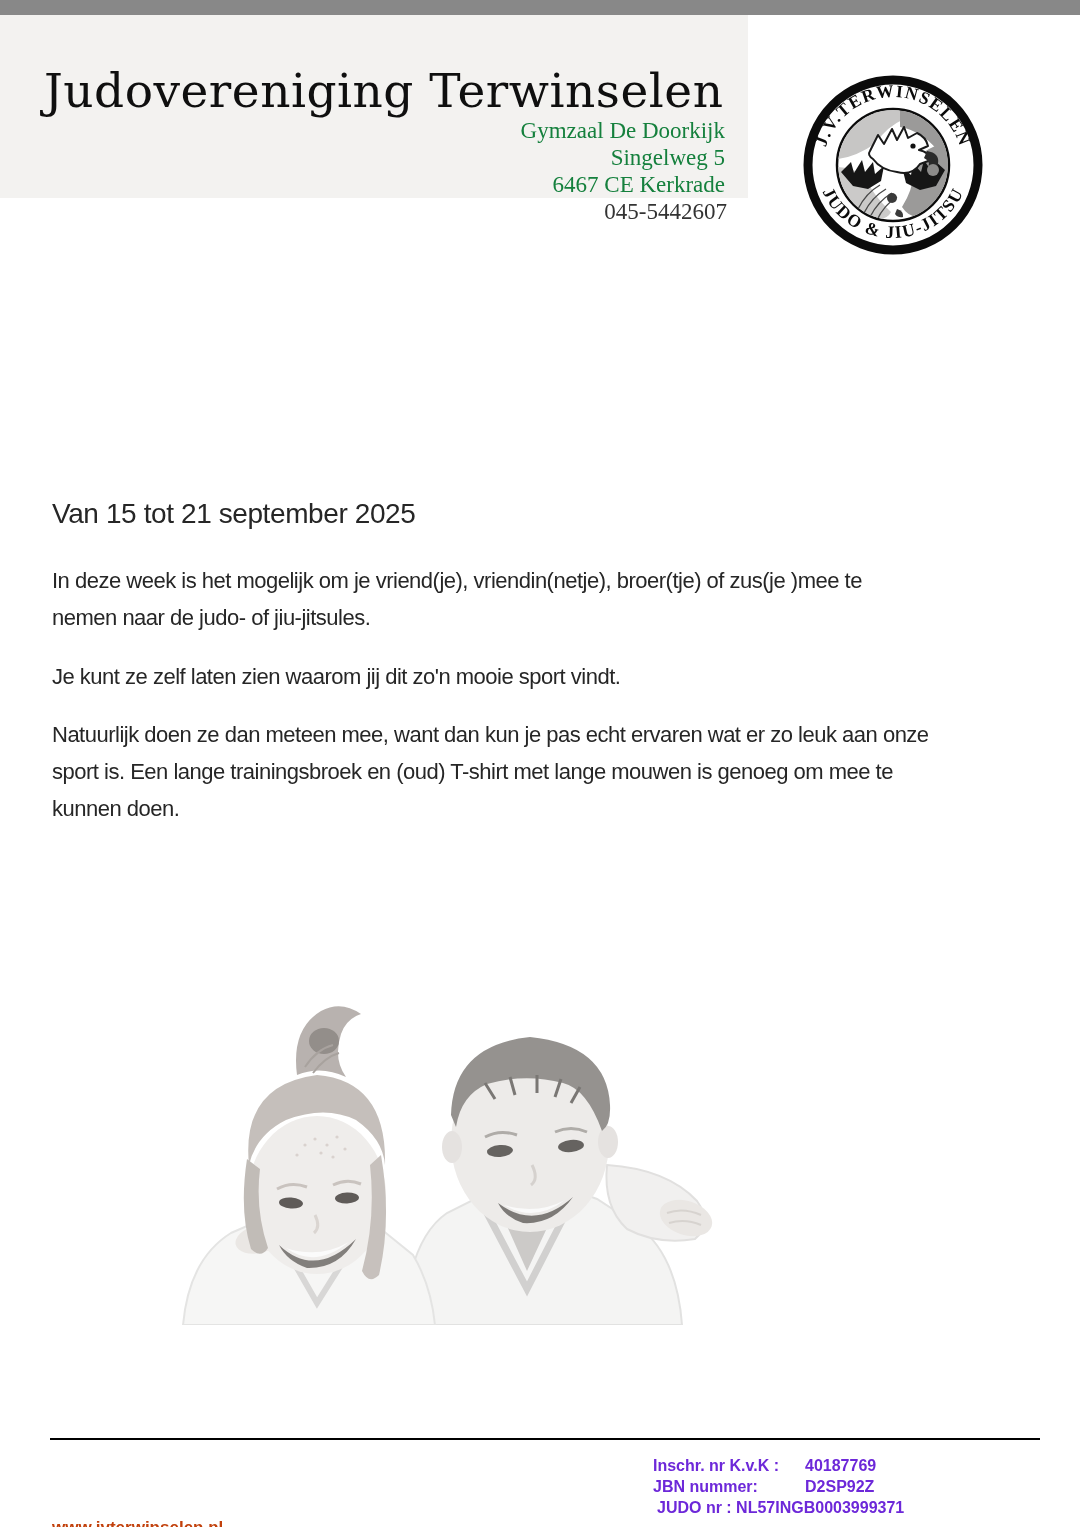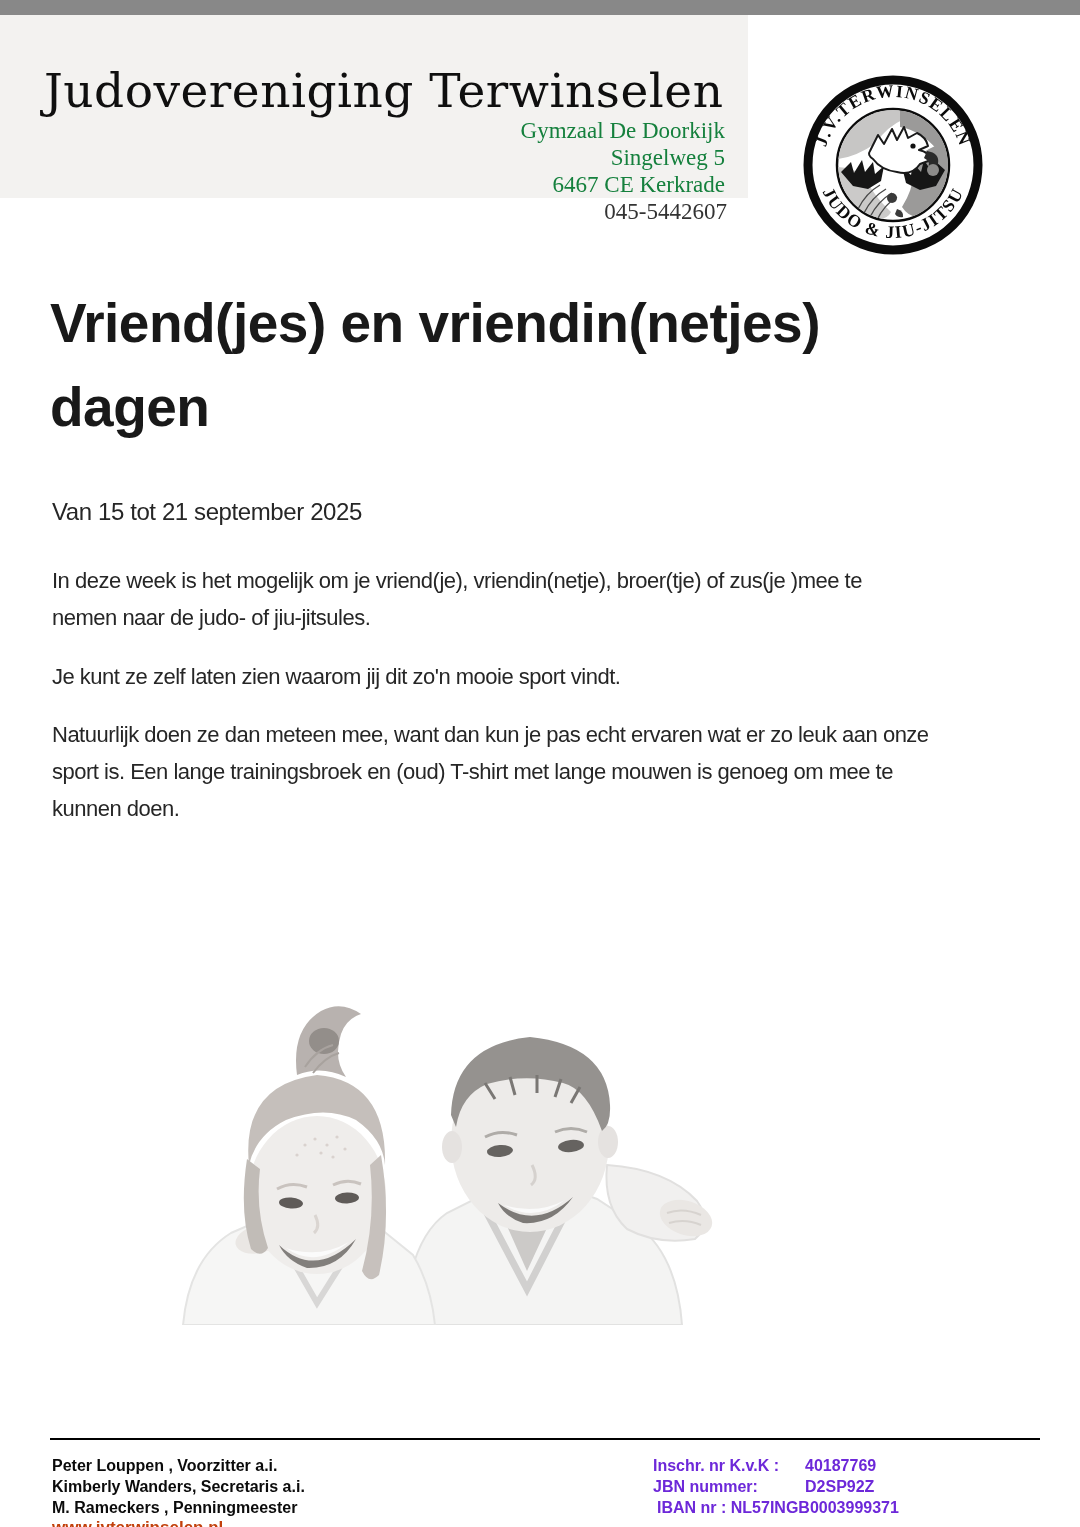--- a/index.html
+++ b/index.html
@@ -25,21 +25,21 @@
     position:absolute;right:353px;top:184px;
     font-family:"Liberation Serif",serif;font-size:23px;color:#333;
   }
   .logo{position:absolute;left:800px;top:56px;width:186px;height:188px;}
   
   .title{
     position:absolute;left:50px;top:266px;width:980px;
     font-size:55px;font-weight:bold;line-height:84px;letter-spacing:-.5px;
     color:#191919;white-space:pre-line;
   }
-  .dateline{position:absolute;left:52px;top:483px;font-size:24px;color:#262626;letter-spacing:-.4px;}
+  .dateline{position:absolute;left:52px;top:483px;font-size:28px;color:#262626;letter-spacing:-.4px;}
   .para{
     position:absolute;left:52px;width:1012px;
     font-size:22px;line-height:37px;letter-spacing:-.5px;color:#262626;white-space:pre-line;
   }
   .p1{top:547px;} .p2{top:643px;} .p3{top:701px;}
   .photo{position:absolute;left:155px;top:972px;width:567px;height:338px;}
   
   .footer-rule{position:absolute;left:50px;top:1423px;width:990px;height:2px;background:#000;}
   .board{
     position:absolute;left:52px;top:1440px;
@@ -96,22 +96,20 @@
       </g>
       <circle cx="92" cy="127" r="5" fill="#3a3a3a"></circle>
       <path d="M 97,138 Q 104,140 103,146 Q 98,147 95,143 Z" fill="#3a3a3a"></path>
     </g>
     <g font-family="Liberation Serif" ,serif="" font-size="17.5" font-weight="bold" fill="#0b0b0b" letter-spacing="1.5">
       <text><textPath href="#arcTop" startOffset="50%" text-anchor="middle">J.V.TERWINSELEN</textPath></text>
       <text><textPath href="#arcBot" startOffset="50%" text-anchor="middle">JUDO &amp; JIU-JITSU</textPath></text>
     </g>
   </svg>
 
-  <h1 class="title" style="margin:0;">Vriend(jes) en vriendin(netjes)
-dagen</h1>
   <div class="dateline">Van 15 tot 21 september 2025</div>
   <p class="para p1" style="margin:0;">In deze week is het mogelijk om je vriend(je), vriendin(netje), broer(tje) of zus(je )mee te
 nemen naar de judo- of jiu-jitsules.</p>
   <p class="para p2" style="margin:0;">Je kunt ze zelf laten zien waarom jij dit zo'n mooie sport vindt.</p>
   <p class="para p3" style="margin:0;">Natuurlijk doen ze dan meteen mee, want dan kun je pas echt ervaren wat er zo leuk aan onze
 sport is. Een lange trainingsbroek en (oud) T-shirt met lange mouwen is genoeg om mee te
 kunnen doen.</p>
 
   <svg class="photo" viewBox="0 0 567 338" aria-hidden="true">
     <rect width="567" height="338" fill="#ffffff"></rect>
@@ -164,27 +162,24 @@
     <ellipse cx="192" cy="211" rx="12" ry="5.5" fill="#55514e" transform="rotate(-2 192 211)"></ellipse>
     <path d="M 122,202 Q 136,194 152,200 M 178,198 Q 192,191 206,197" stroke="#c6c0bb" stroke-width="3" fill="none"></path>
     <path d="M 160,228 Q 166,240 159,246" stroke="#d8d3cf" stroke-width="3" fill="none"></path>
     <path d="M 124,258 Q 160,292 201,252 Q 184,282 152,281 Q 132,274 124,258 Z" fill="#7b7774"></path>
     <path d="M 131,261 Q 160,282 194,255 Q 164,272 131,261 Z" fill="#fbfbfb"></path>
 
     <rect width="567" height="338" fill="#ffffff" opacity="0.06"></rect>
   </svg>
 
   <div class="footer-rule"></div>
-  <div class="board">Peter Louppen , Voorzitter a.i.
-Kimberly Wanders, Secretaris a.i.
-M. Rameckers , Penningmeester</div>
   <a class="website" style="color: #c2410c;">www.jvterwinselen.nl</a>
   <div class="registrations">
     <div>
       <span class="reg-label">Inschr. nr K.v.K  :</span><span>40187769</span>
     </div>
     <div>
       <span class="reg-label">JBN nummer:</span><span>D2SP92Z</span>
     </div>
-    <div class="iban-line">IBAN nr : NL57INGB0003999371</div>
+    <div class="iban-line">JUDO nr : NL57INGB0003999371</div>
   </div>
 
 </div>
 
 </body></html>

